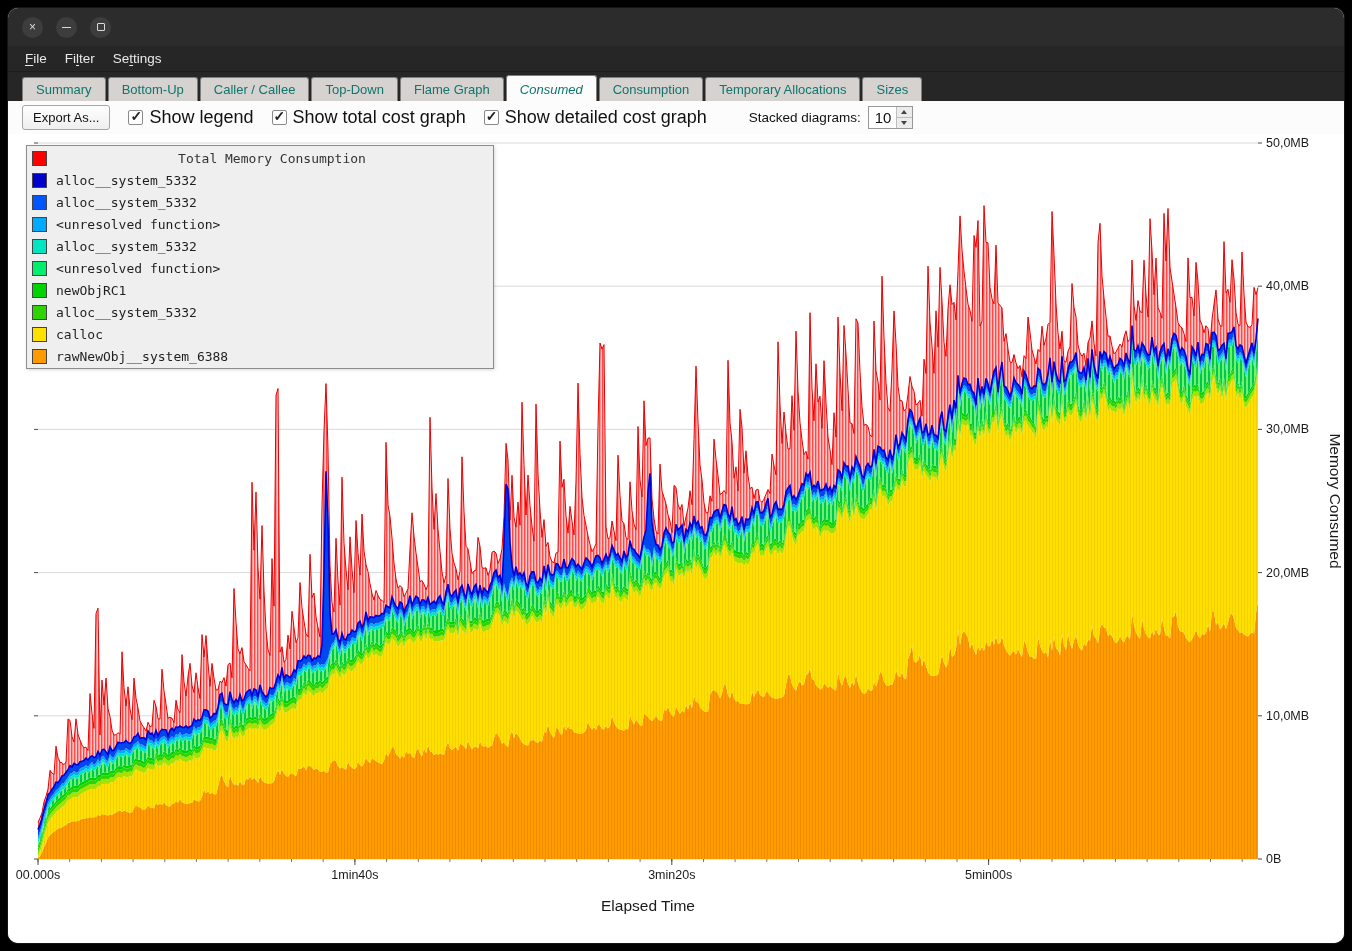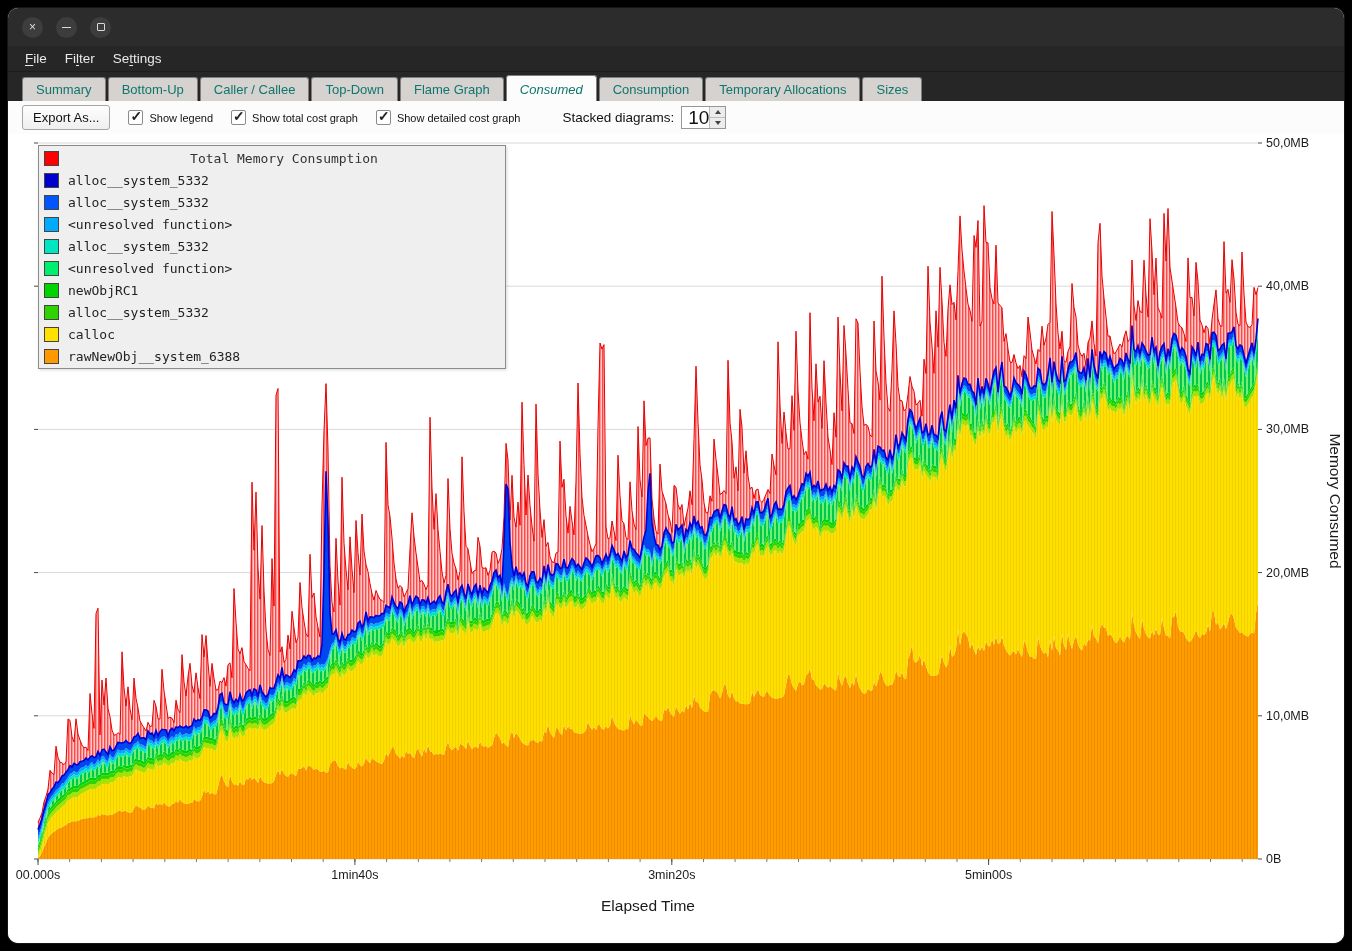--- a/index.html
+++ b/index.html
@@ -38,36 +38,36 @@
   }
   .tab.active { background:#fcfcfc; padding-top:6px;font-style:italic; }
   
   .toolbar { height:33px; background:#fcfcfc; display:flex; align-items:center; padding-left:14px; gap:18px; }
   .export-btn {
     font-family:"Liberation Sans", sans-serif; font-size:13px; color:#111;
     padding:4px 10px; background:linear-gradient(#fefefe,#efefef);
     border:1px solid #a6a6a6; border-radius:3px; cursor:default;
   }
   .checkboxes { display:flex; align-items:center; gap:18px; }
-  .cb { display:flex; align-items:center; gap:6px; font-size:11px; color:#111; cursor:default; }
+  .cb { display:flex; align-items:center; gap:6px; font-size:18px; color:#111; cursor:default; }
   .cb-box { width:15px; height:15px; background:#fff; border:1px solid #8a8a8a; border-radius:2px; position:relative; }
   .cb-box.checked::after { content:"\2713"; position:absolute; left:1px; top:-3px; font-size:14px; font-weight:bold; color:#222; }
   .stacked-group { display:flex; align-items:center; gap:7px; margin-left:24px; font-size:13.5px; color:#111; }
   .spinbox { display:flex; border:1px solid #979797; background:#fff; height:23px; align-items:stretch; }
-  .spin-value { width:27px; padding-left:6px; font-size:19px; display:flex; align-items:center; color:#111; }
+  .spin-value { width:27px; padding-left:6px; font-size:15px; display:flex; align-items:center; color:#111; }
   .spin-btns { width:16px; display:flex; flex-direction:column; border-left:1px solid #bdbdbd; }
   .spin-up, .spin-down { flex:1; display:flex; align-items:center; justify-content:center; background:#ececec; cursor:default; }
   .spin-up { border-bottom:1px solid #bdbdbd; }
   .spin-up::after { content:""; border-left:3.5px solid transparent; border-right:3.5px solid transparent; border-bottom:4.5px solid #444; }
   .spin-down::after { content:""; border-left:3.5px solid transparent; border-right:3.5px solid transparent; border-top:4.5px solid #444; }
   
   .chart-wrap { position:relative; width:1336px; height:809px; background:#ffffff; }
   .chart-wrap svg { position:absolute; left:0; top:0; }
   .legend {
-    position:absolute; left:30px; top:11px; width:468px;
+    position:absolute; left:18px; top:11px; width:468px;
     background:rgba(238,238,238,0.95); border:1px solid #8c8c8c;
     font-family:"DejaVu Sans Mono", monospace; font-size:13px; color:#1f1f1f;
     padding:1px 0; box-shadow:1px 1px 3px rgba(0,0,0,0.15);
   }
   .legend-row { display:flex; align-items:center; height:22px; padding:0 5px; gap:9px; }
   .legend-swatch { width:15px; height:15px; border:1px solid #444; flex:none; }
   .legend-title-label { flex:1; text-align:center; color:#333; }
 </style>
 </head>
 <body>

